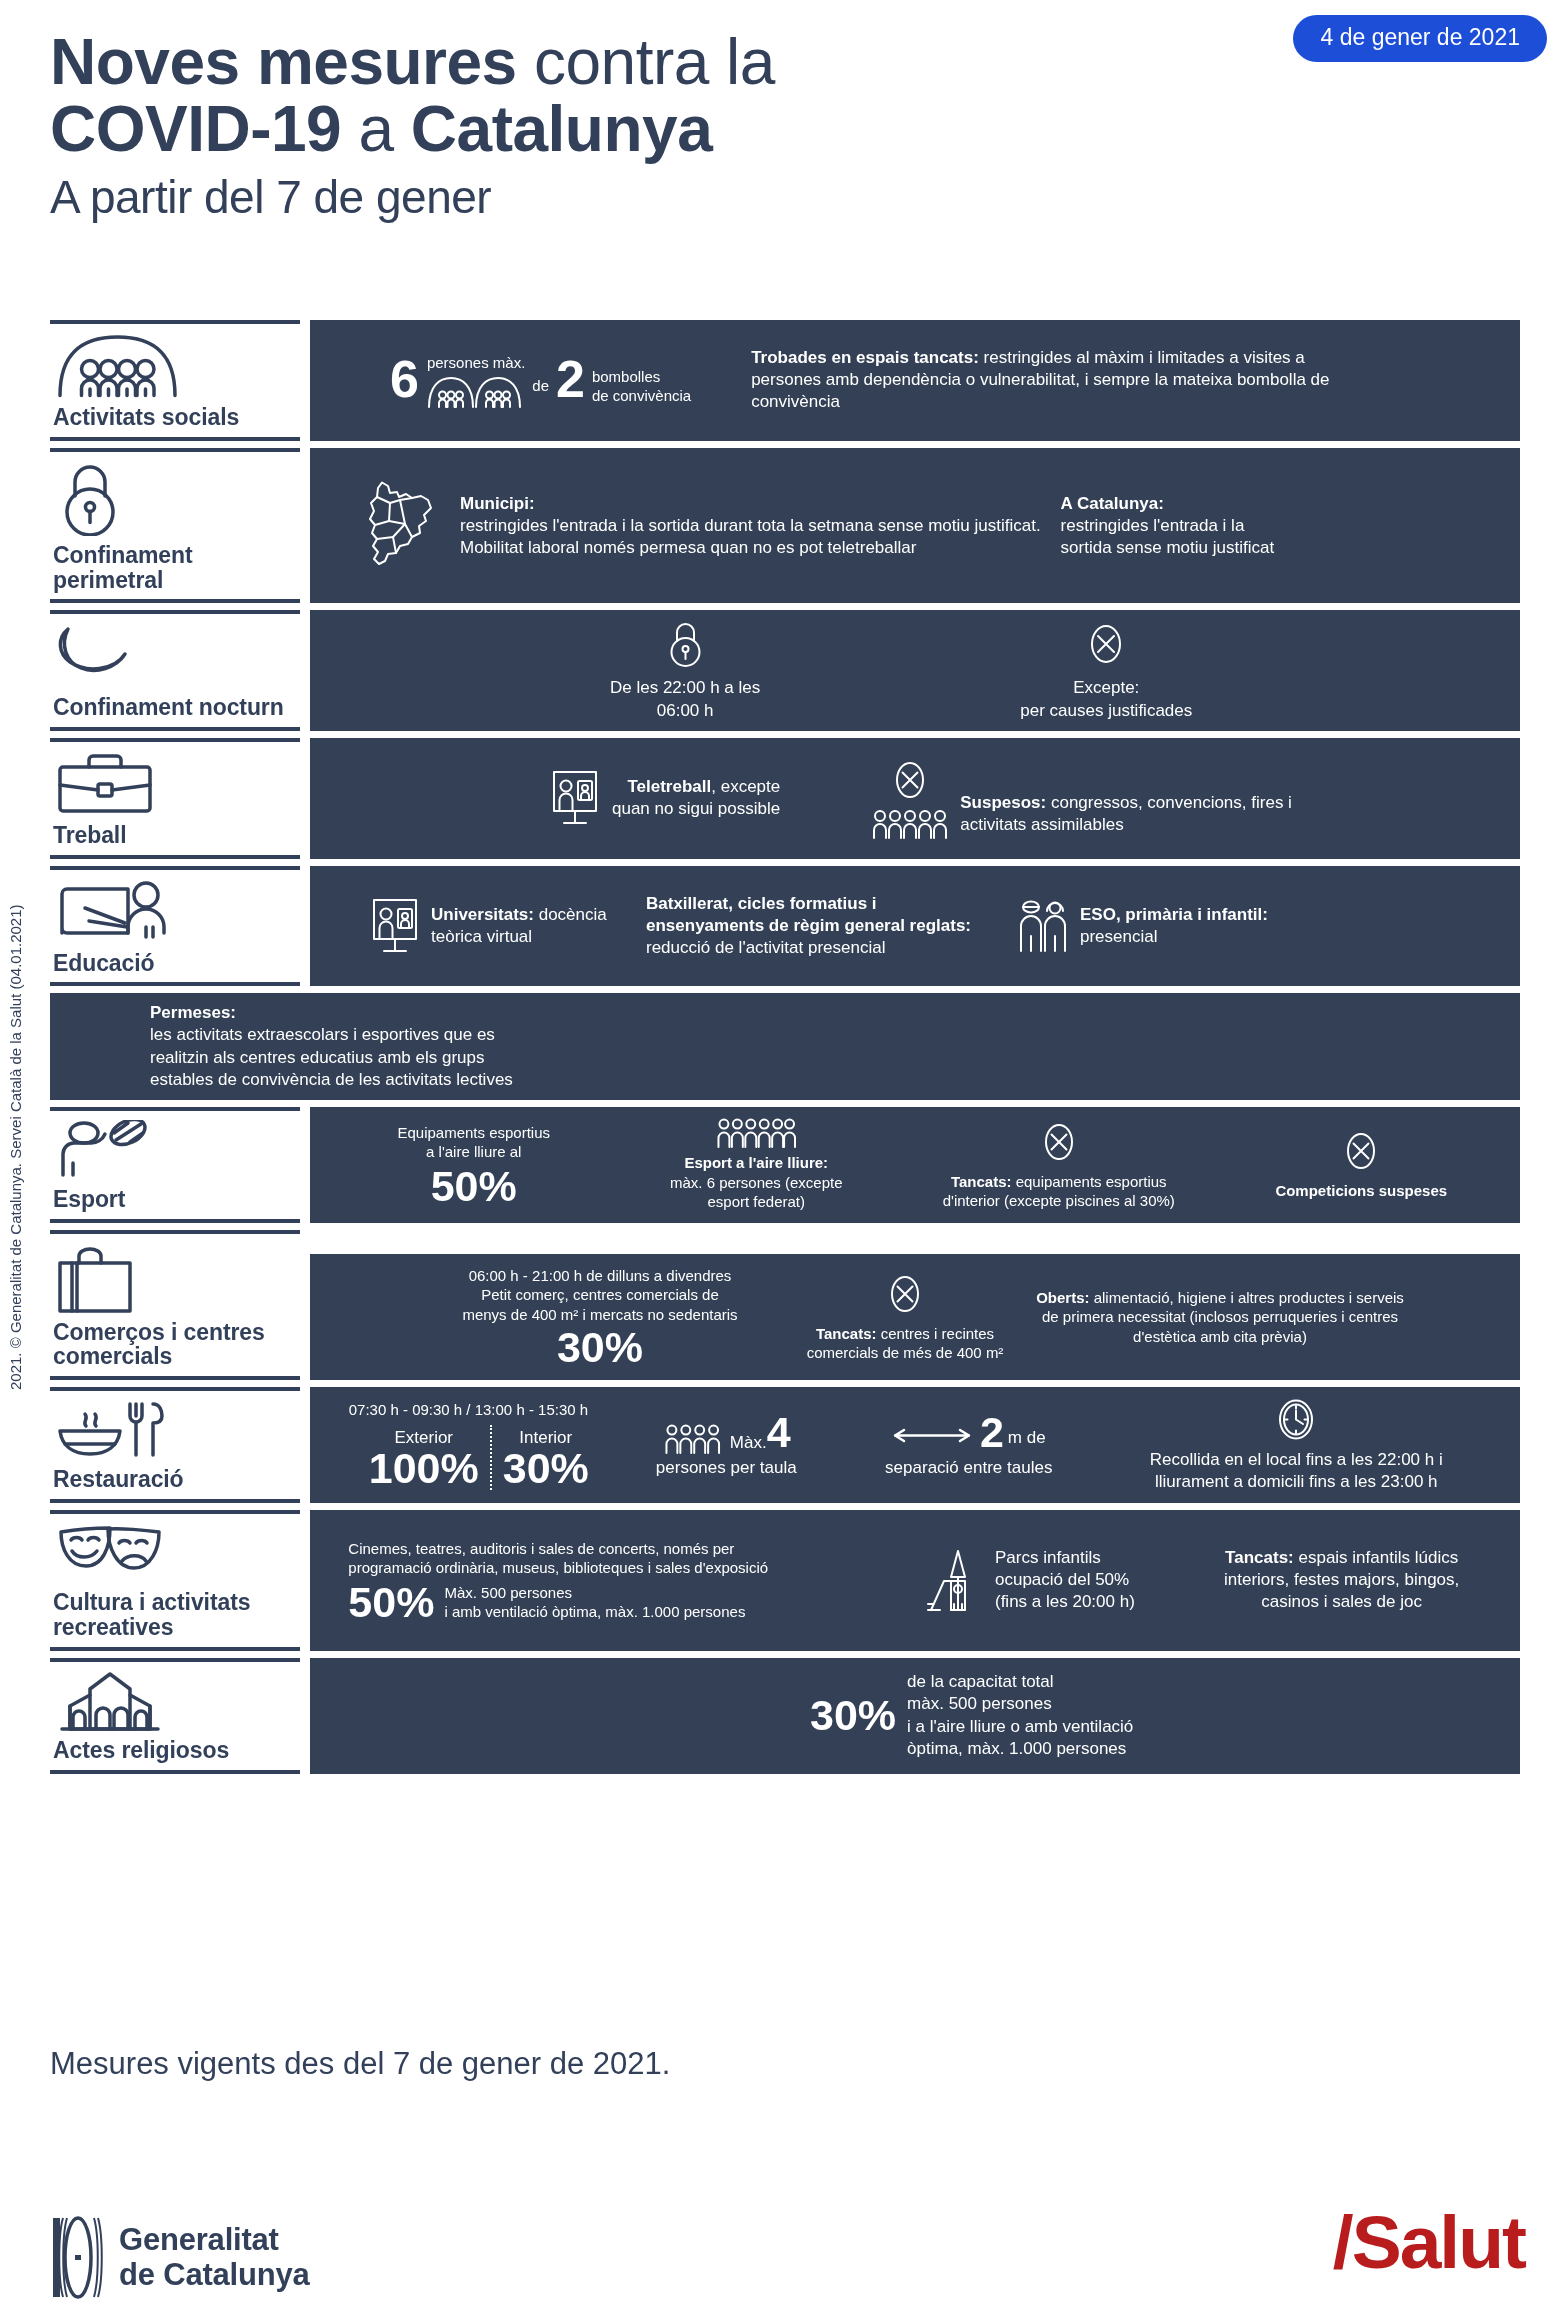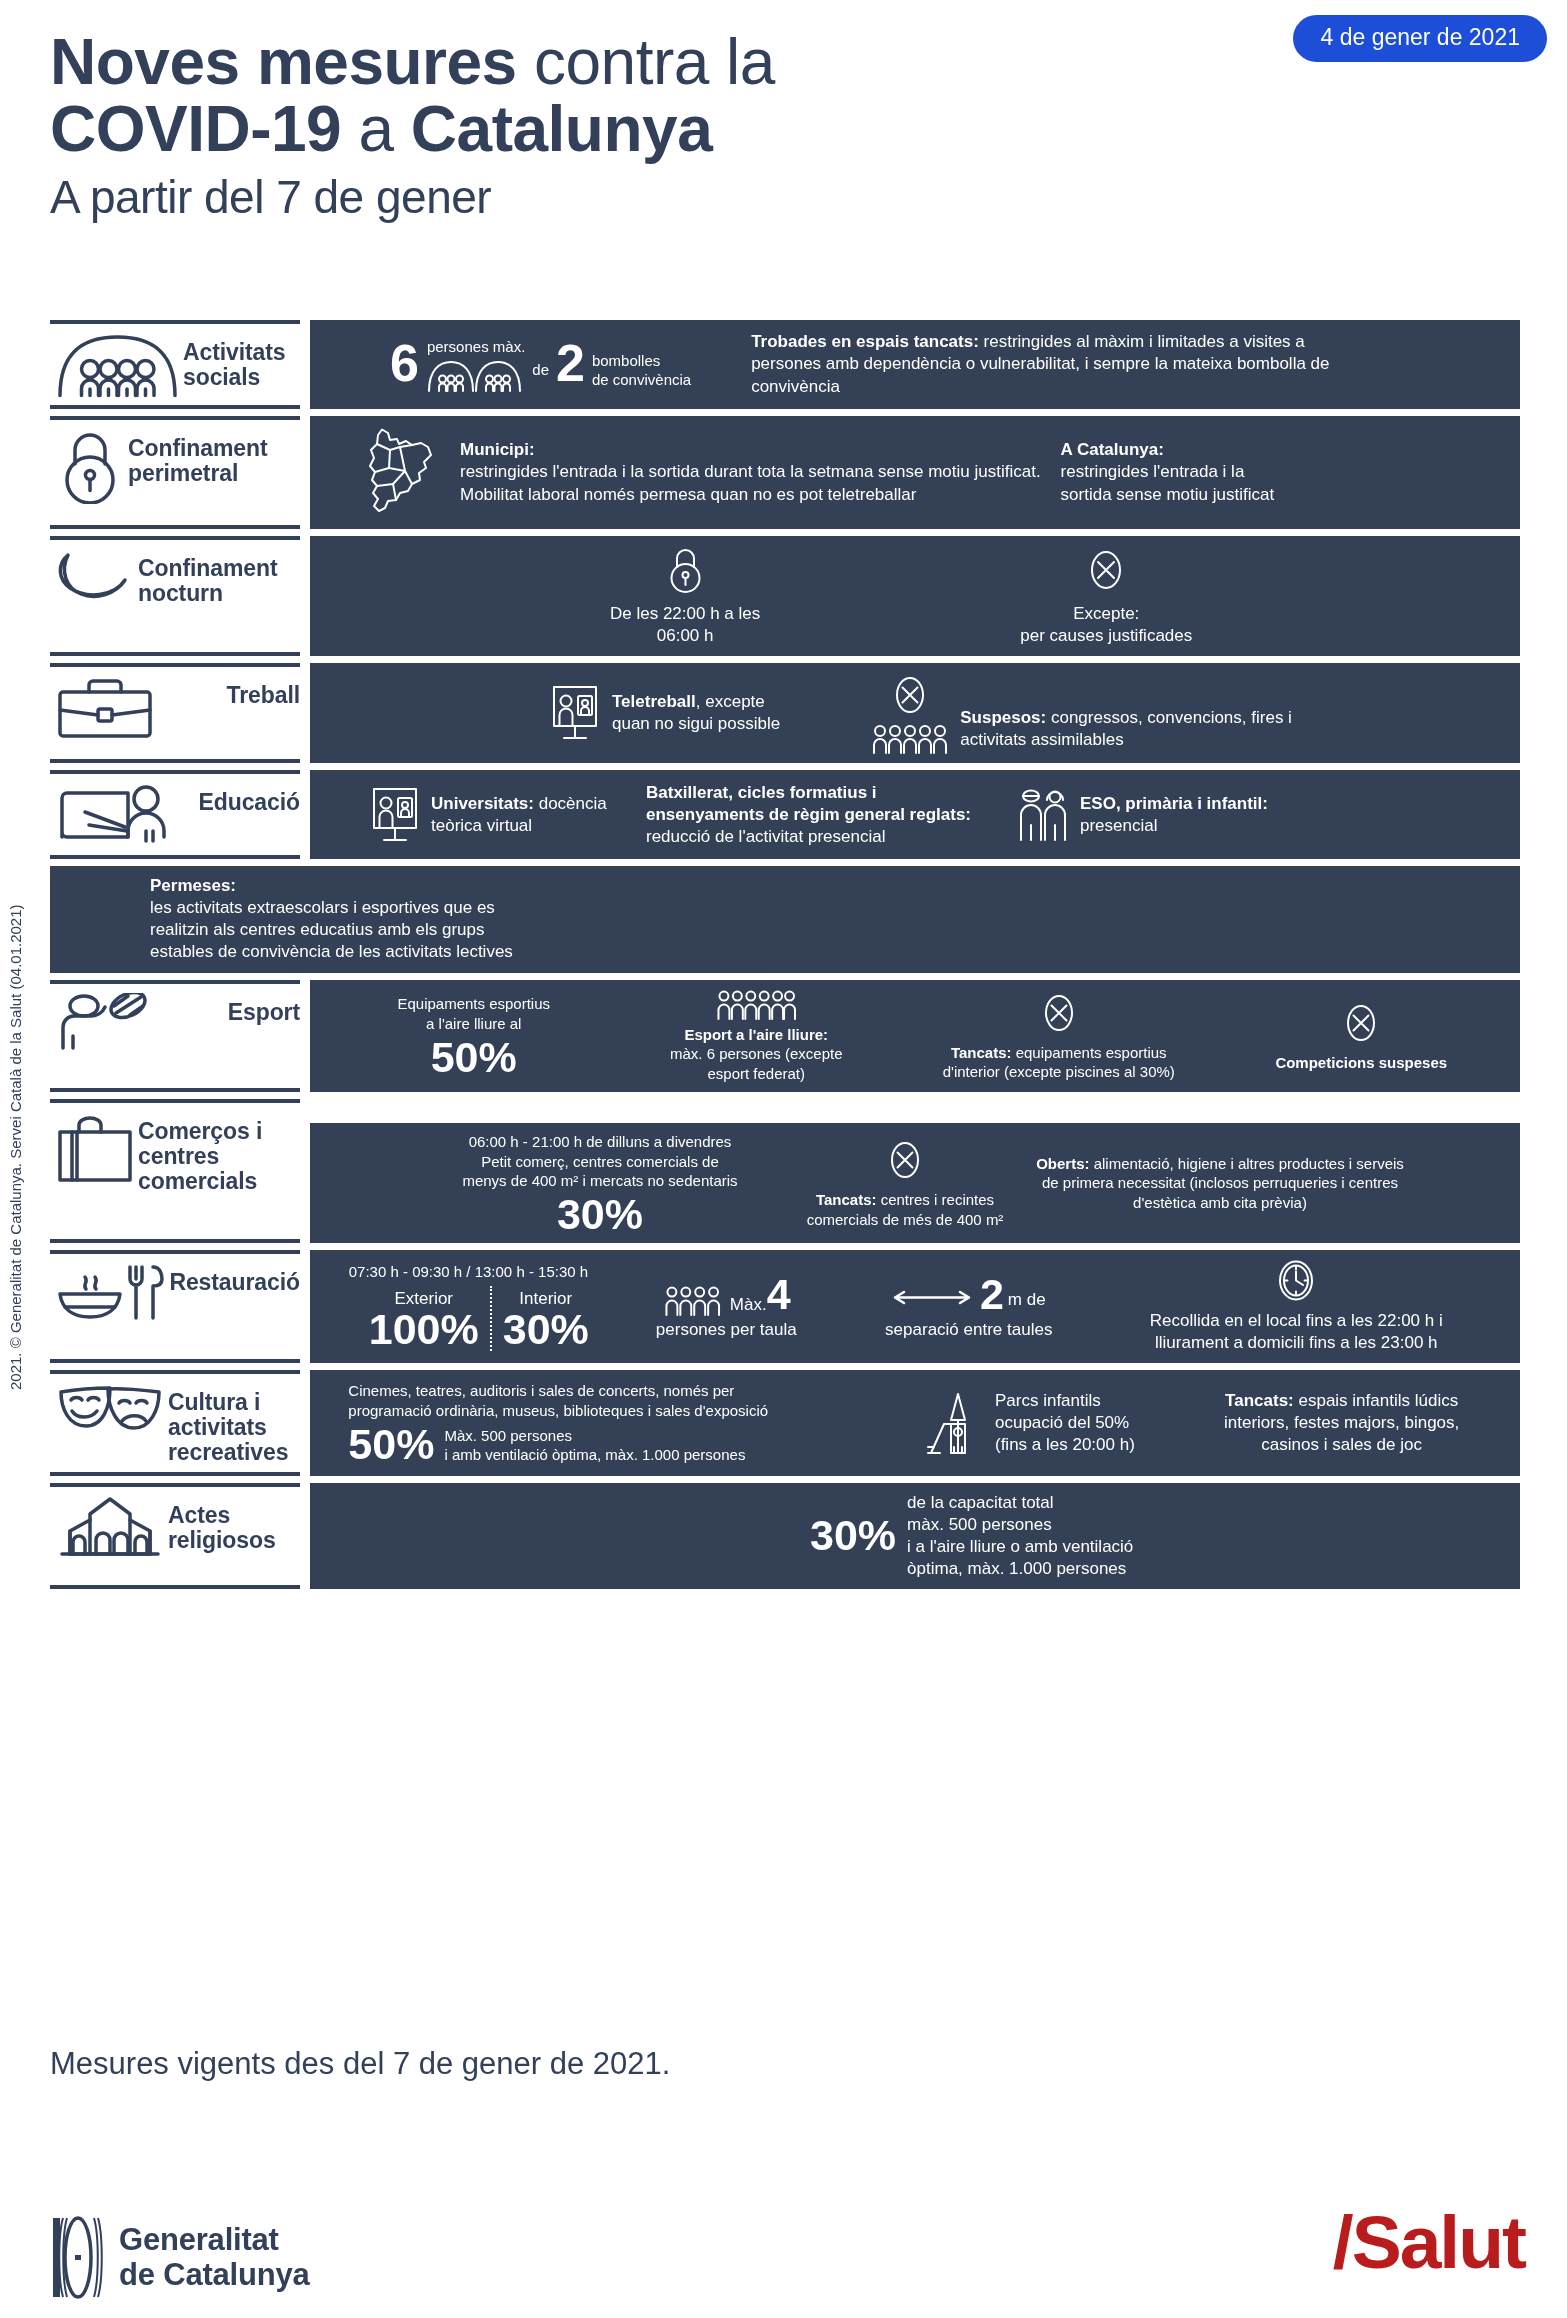--- a/index.html
+++ b/index.html
@@ -44,21 +44,21 @@
   
   .grid{position:absolute;left:50px;top:320px;width:1470px;}
   .row{display:flex;align-items:stretch;margin-bottom:7px;}
   .row:last-child{margin-bottom:0;}
   .cat{
     width:250px;flex:0 0 250px;
     border-top:4.5px solid #32405a;
     border-bottom:4.5px solid #32405a;
     padding:9px 0 7px 0;
     margin-right:10px;
-    display:flex;justify-content:space-between;
+    display:flex;flex-direction:column;justify-content:space-between;
     box-sizing:border-box;
   }
   .cat-icon{height:auto;display:block;margin-left:5px;}
   .cat-label{
     font-size:23px;font-weight:700;line-height:1.08;color:#32405a;
     margin-left:3px;margin-top:7px;letter-spacing:-0.1px;
   }
   .panel{
     flex:1;background:#334055;color:#ffffff;
     position:relative;display:flex;align-items:center;
@@ -253,21 +253,21 @@
             <svg width="50" height="58" viewBox="0 0 100 116">
               <rect class="stroke-light-thin" x="8" y="6" width="84" height="78"></rect>
               <circle class="stroke-light-thin" cx="32" cy="34" r="11"></circle>
               <path class="stroke-light-thin" d="M19 84 v-22 a13 13 0 0 1 26 0 v22"></path>
               <rect class="stroke-light-thin" x="56" y="24" width="28" height="38" rx="3"></rect>
               <circle class="stroke-light-thin" cx="70" cy="38" r="6"></circle>
               <path class="stroke-light-thin" d="M62 62 v-8 a8 8 0 0 1 16 0 v8"></path>
               <path class="stroke-light-thin" d="M50 84 v22 M28 108 h44"></path>
             </svg>
           </div>
-          <div class="col" style="margin-left:12px;">
+          <div class="col" style="margin-left:12px;align-items:flex-end;">
             <div><span class="t16 p-bold">Teletreball</span><span class="t16">, excepte</span></div>
             <div class="t16">quan no sigui possible</div>
           </div>
         </div>
         <div class="blk" style="margin-left:90px;align-items:flex-end;">
           <div class="col" style="align-items:center;">
             <div style="margin-bottom:5px;">
               <svg width="36" height="46" viewBox="0 0 72 92">
                 <ellipse class="stroke-light-thin" cx="36" cy="46" rx="26" ry="34"></ellipse>
                 <path class="stroke-light-thin" d="M21 31 L51 61 M51 31 L21 61"></path>

